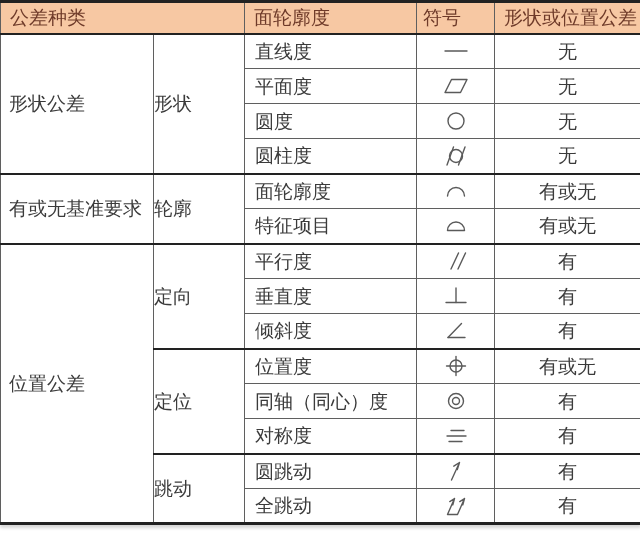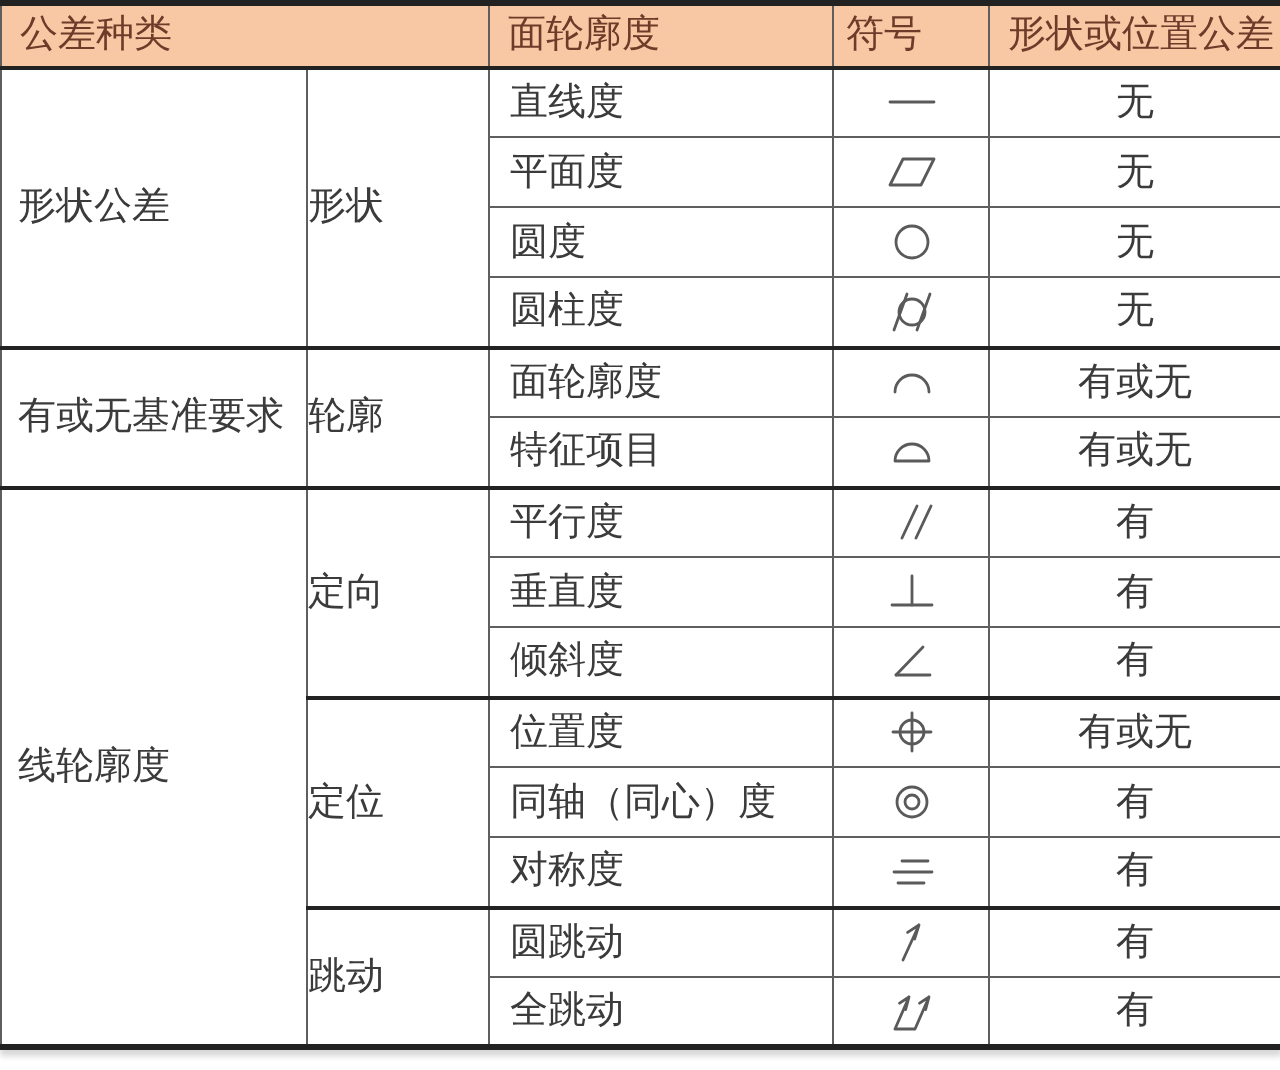--- a/index.html
+++ b/index.html
@@ -122,21 +122,21 @@
     <tr>
       <td class="feat">特征项目</td>
       <td class="sym">
         <svg class="glyph" width="36" height="26" viewBox="0 0 36 26">
               <path d="M9.5 17.5 A 8.5 8.5 0 0 1 26.5 17.5 Z"></path>
             </svg>
       </td>
       <td class="datum">有或无</td>
     </tr>
     <tr class="gs">
-      <td class="kind" rowspan="8">线轮廓度</td>
+      <td class="kind" rowspan="8">位置公差</td>
       <td class="cat" rowspan="3">定向</td>
       <td class="feat">平行度</td>
       <td class="sym">
         <svg class="glyph" width="36" height="26" viewBox="0 0 36 26">
               <line x1="13" y1="21" x2="20.5" y2="5"></line>
               <line x1="20" y1="21" x2="27.5" y2="5"></line>
             </svg>
       </td>
       <td class="datum">有</td>
     </tr>

